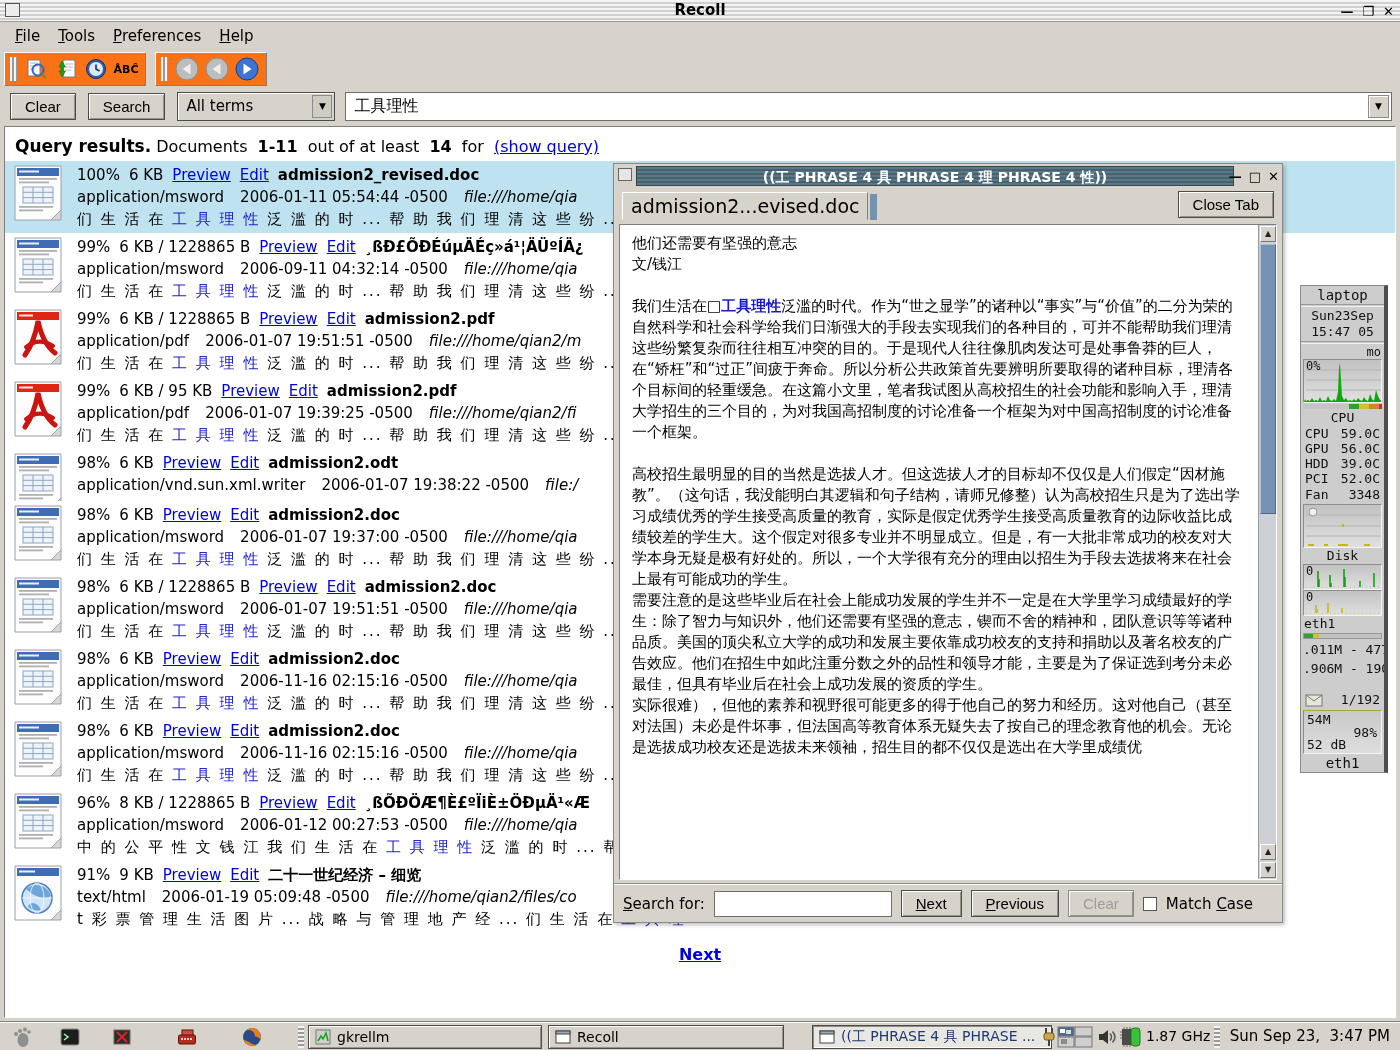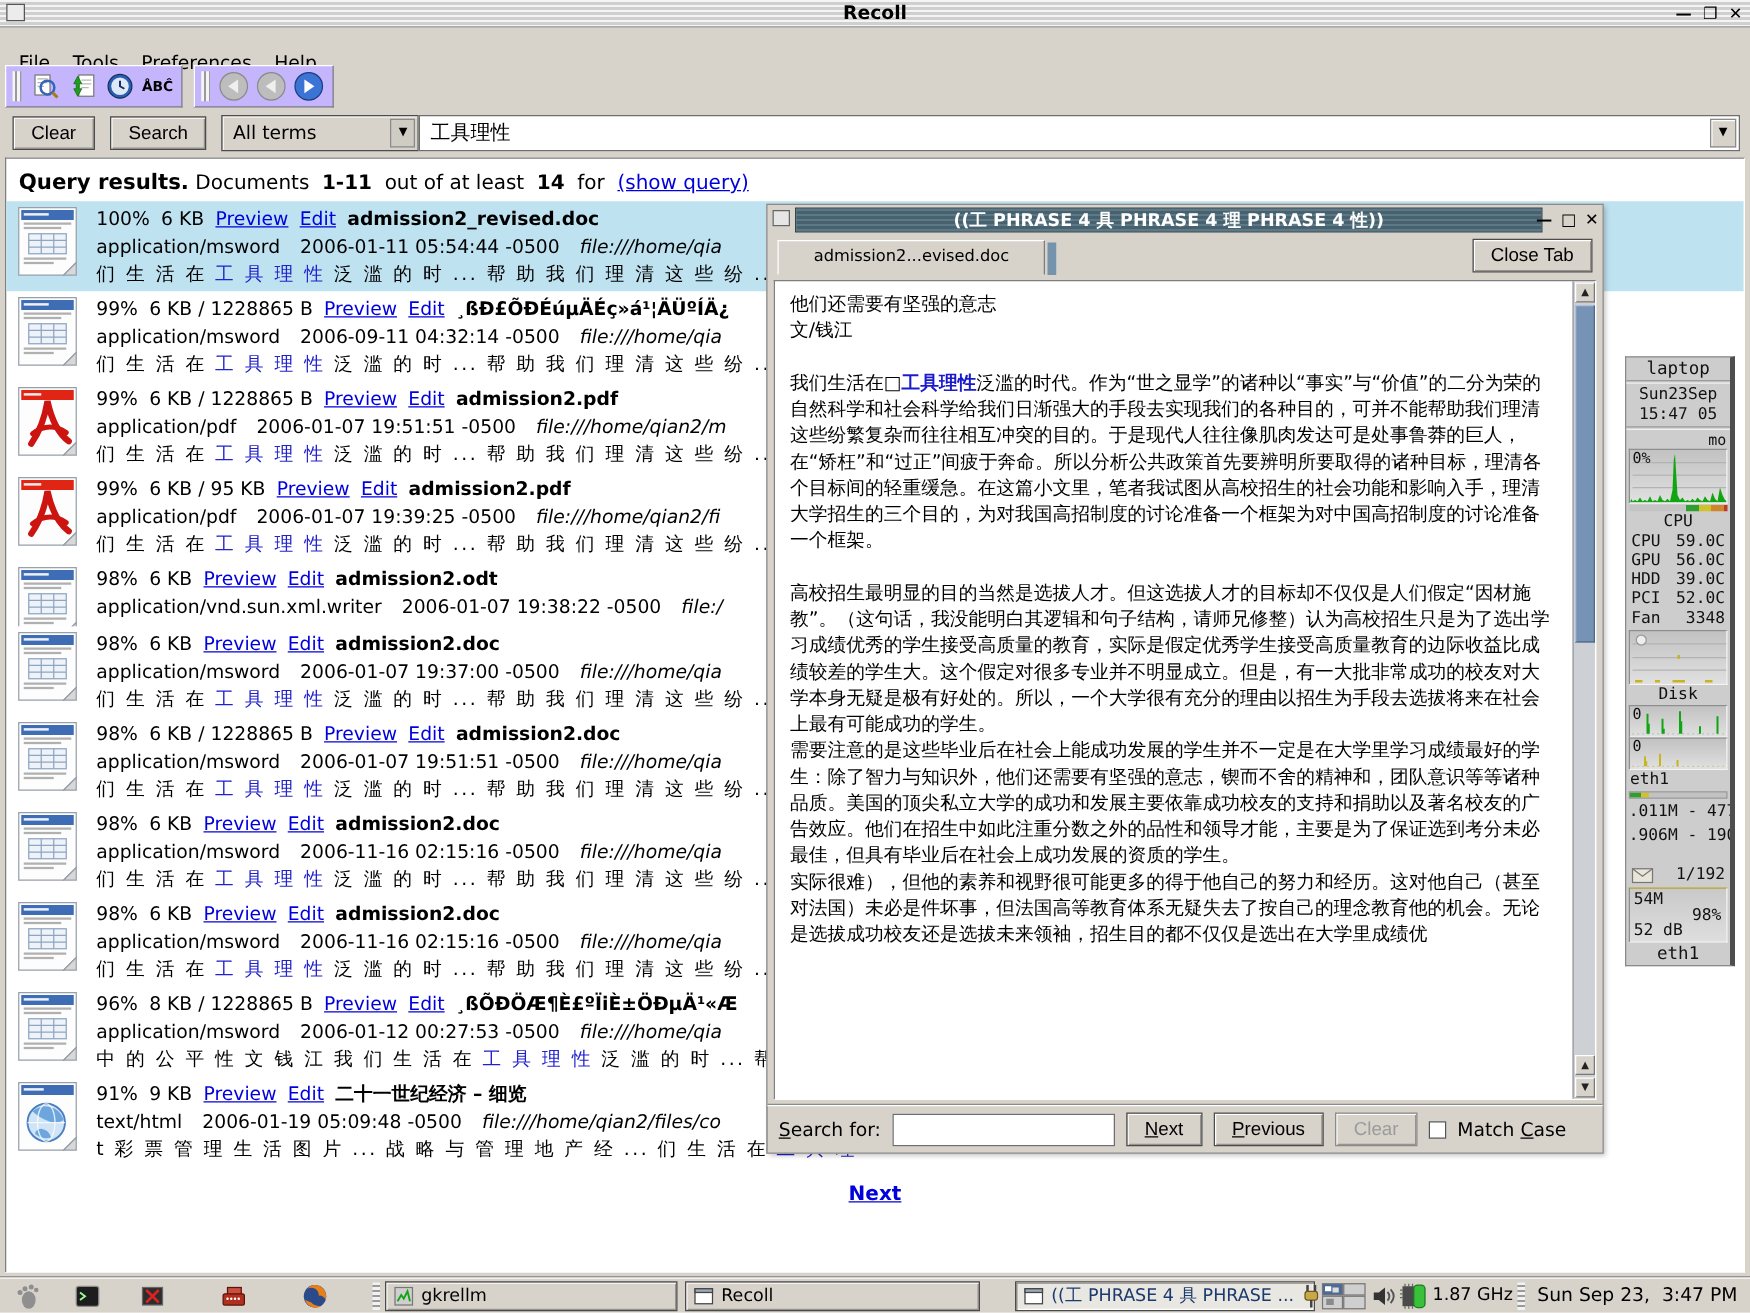--- a/index.html
+++ b/index.html
@@ -9,36 +9,36 @@
 
 
 .titlebar{position:absolute;left:0;top:0;width:1400px;height:22px;
   background:repeating-linear-gradient(180deg,#f4f4f4 0 2px,#cfcfcf 2px 4px);
   border-bottom:1px solid #9a9a9a}
 .titlebar .ticon{position:absolute;left:5px;top:3px;width:15px;height:14px;background:#ececec;border:1px solid #555}
 .titlebar .ttext{position:absolute;left:0;right:0;top:1px;text-align:center;font-weight:bold;font-size:15px}
 .tctrls{position:absolute;right:6px;top:0;height:22px;display:flex;gap:9px;align-items:center;font-weight:bold;font-size:13px}
 .tctrls span{cursor:default}
 
-.menubar{position:absolute;left:0;top:36px;width:1400px;height:28px;display:flex;align-items:center;padding-left:6px}
+.menubar{position:absolute;left:0;top:22px;width:1400px;height:28px;display:flex;align-items:center;padding-left:6px}
 .menu-item{padding:3px 9px}
 
 .toolbar{position:absolute;left:0;top:50px;width:1400px;height:38px;display:flex;align-items:center;padding-left:4px}
-.tgroup{display:flex;align-items:center;height:34px;border:1px solid;border-color:#fff #7e7e7e #7e7e7e #fff;background:#c4b5fd;padding:1px 4px;margin-right:9px}
+.tgroup{display:flex;align-items:center;height:34px;border:1px solid;border-color:#fff #7e7e7e #7e7e7e #fff;background:#f97316;padding:1px 4px;margin-right:9px}
 .thandle{width:7px;height:24px;margin:0 4px 0 1px;background:repeating-linear-gradient(90deg,#f5f5f5 0 2px,#9a9a9a 2px 4px)}
 .tbtn{width:30px;height:28px;display:flex;align-items:center;justify-content:center}
 .spelltext{font-size:11px;font-weight:bold;letter-spacing:0}
 
 .searchrow{position:absolute;left:0;top:88px;width:1400px;height:36px;display:flex;align-items:center;padding-left:10px}
 .btn{background:#d7d3cb;border:1px solid #4c4c4c;box-shadow:inset 1px 1px 0 #fff,inset -1px -1px 0 #96938c;
   padding:4px 14px;font-size:15px;text-align:center;white-space:nowrap}
 .btn.disabled{color:#9b9b9b;border-color:#8a8a8a}
 .sr-clear{margin-right:12px}.sr-search{margin-right:12px}
 .combo{width:158px;height:29px;border:1px solid #4c4c4c;box-shadow:inset 1px 1px 0 #fff;display:flex;align-items:center;
-  padding-left:8px;position:relative;background:#d7d3cb;}
+  padding-left:8px;position:relative;background:#d7d3cb;margin-right:10px}
 .combo .arrowbox{position:absolute;right:2px;top:2px;bottom:2px;width:20px;background:#cfccc4;
   border:1px solid #8a8a8a;display:flex;align-items:center;justify-content:center;font-size:9px}
 .inputwrap{flex:1;position:relative;margin-right:8px;height:29px}
 .query-input{width:100%;height:29px;border:1px solid #6e6e6e;background:#fff;font-size:16px;
   padding:2px 28px 2px 8px;font-family:inherit}
 .input-arrow{position:absolute;right:3px;top:3px;bottom:3px;width:21px;background:#d7d3cb;
   border:1px solid #8a8a8a;box-shadow:inset 1px 1px 0 #fff;display:flex;align-items:center;justify-content:center;font-size:9px}
 
 
 .results-frame{position:absolute;left:4px;top:126px;width:1392px;height:892px;background:#fff;
@@ -69,22 +69,22 @@
 
 .preview-win{position:absolute;left:613px;top:163px;width:670px;height:760px;background:#d7d3cb;
   border:1px solid #8a8a8a;box-shadow:2px 2px 4px rgba(0,0,0,.25);z-index:5}
 .pv-tbrow{position:relative;height:24px}
 .pv-ticon{position:absolute;left:4px;top:4px;width:14px;height:13px;background:#e6e6e6;border:1px solid #666}
 .pv-titlebar{position:absolute;left:22px;top:2px;right:48px;height:20px;
   background:repeating-linear-gradient(180deg,#5b7986 0 2px,#47626e 2px 4px);
   color:#fff;font-weight:bold;font-size:14px;text-align:center;line-height:20px;border:1px solid #334750}
 .pv-ctrls{position:absolute;right:3px;top:2px;height:20px;display:flex;gap:7px;align-items:center;font-weight:bold;font-size:13px}
 .pv-tabs{position:relative;display:flex;align-items:flex-end;height:32px;padding-left:8px}
-.pv-tab{height:28px;padding:0 28px;background:#d7d3cb;border:1px solid;border-color:#fff #7e7e7e #d7d3cb #fff;
-  line-height:26px;font-size:13px}
+.pv-tab{height:28px;padding:0 8px;background:#d7d3cb;border:1px solid;border-color:#fff #7e7e7e #d7d3cb #fff;
+  line-height:26px;font-size:19px}
 .pv-tabmark{width:7px;height:26px;background:#7593ad;margin-left:2px}
 .pv-closetab{margin-left:auto;margin-right:8px;margin-bottom:2px}
 .pv-body{position:absolute;left:5px;top:60px;right:5px;bottom:42px;border:1px solid;
   border-color:#7e7e7e #fff #fff #7e7e7e;background:#fff}
 .pv-text{position:absolute;left:0;top:0;right:19px;bottom:0;overflow:hidden;padding:8px 12px;
   font-size:15px;line-height:21px}
 .pv-text .gap{height:21px}
 .term-b{color:#1a1acc;font-weight:bold}
 .pv-scroll{position:absolute;right:0;top:0;bottom:0;width:18px;background:#cdd0d5;border-left:1px solid #9a9a9a}
 .sb-btn{position:absolute;left:1px;width:16px;height:16px;background:#d7d3cb;border:1px solid;

